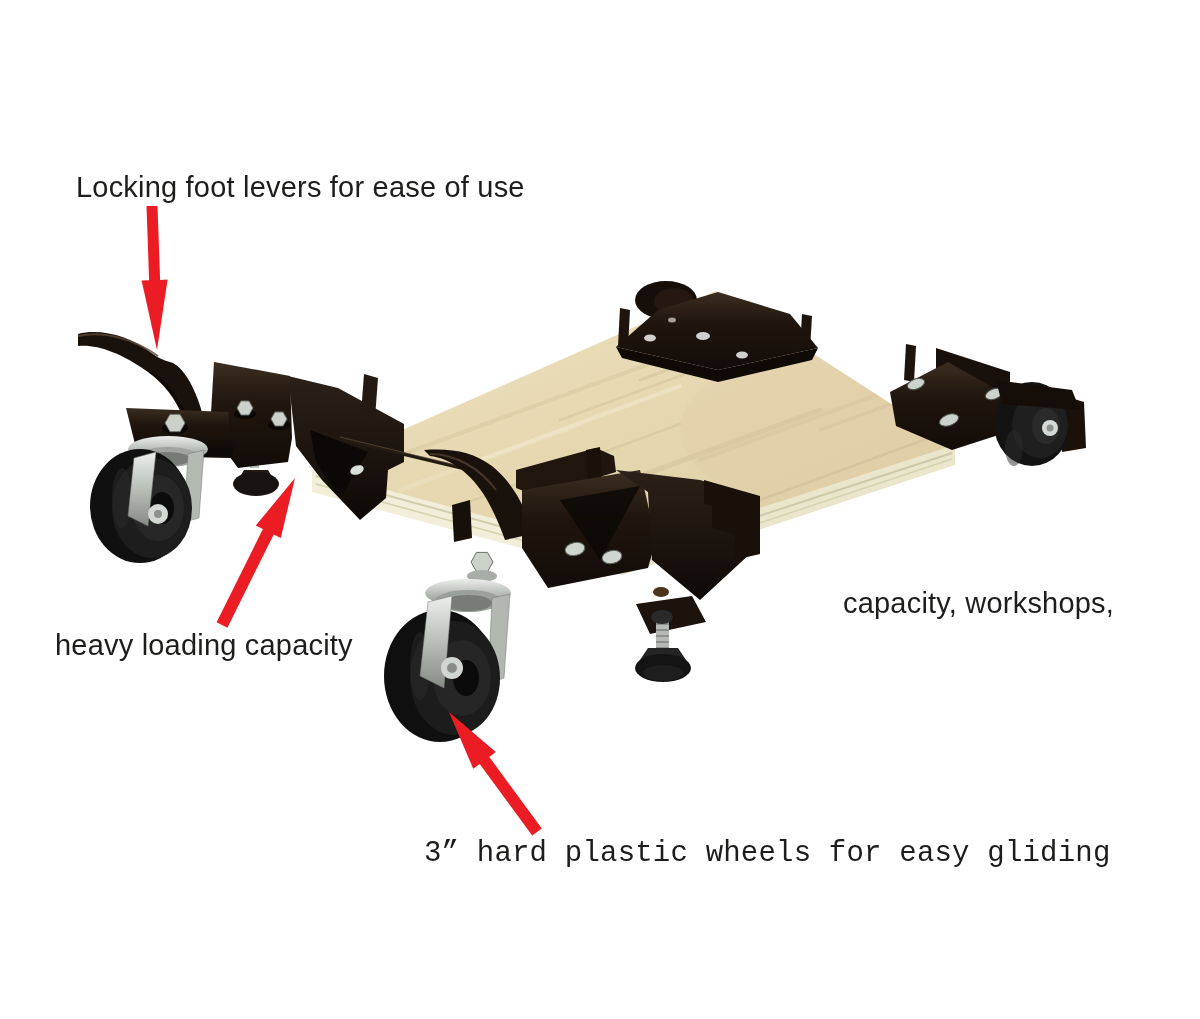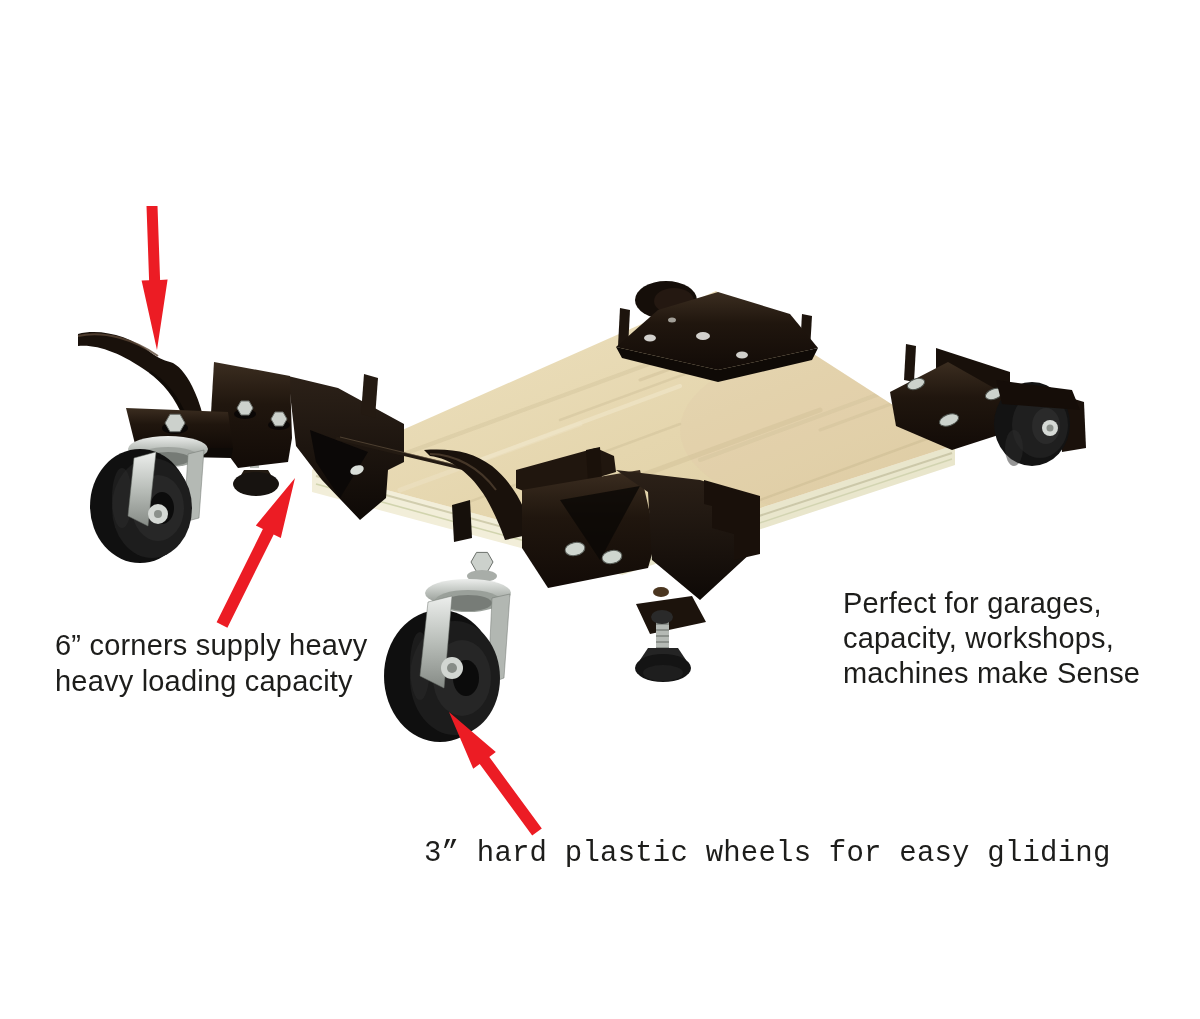--- a/index.html
+++ b/index.html
@@ -206,30 +206,30 @@
       <polygon points="428,602 452,596 444,688 420,676" fill="url(#gradSilver)" stroke="#6f746f" stroke-width="0.5"></polygon>
       <circle cx="452" cy="668" r="11" fill="#d2d6d2"></circle>
       <circle cx="452" cy="668" r="5" fill="#878c87"></circle>
     </g>
 
     <polygon class="arrow" points="146.5,206 157.5,206 160.1,280 167.6,279.5 157,350 141.6,280.5 149.1,280.2"></polygon>
     <polygon class="arrow" points="216.6,622.3 227.4,627.7 273.7,534.4 280.8,537.9 295,478 255.8,525.5 262.9,529"></polygon>
     <polygon class="arrow" points="532.2,835.5 541.8,828.5 489.3,756.9 495.8,752.1 449,712 473.2,768.7 479.7,764"></polygon>
   </svg>
 
+  <div class="label" style="left:76px;top:170px;">
+    <span>Locking foot levers for ease of use</span>
+  </div>
 
 
   <div class="label" style="left:55px;top:627px;line-height:36px;">
-    <span>6” corners supply heavy</span>
     <span>heavy loading capacity</span>
   </div>
 
   <div class="label" style="left:843px;top:586px;">
-    <span>Perfect for garages,</span>
     <span>capacity, workshops,</span>
-    <span>machines make Sense</span>
   </div>
 
   <div class="label" style="left:424px;top:836px;font-family:Liberation Mono, monospace;">
     <span>3” hard plastic wheels for easy gliding</span>
   </div>
 
 </div>
 
 </body></html>

